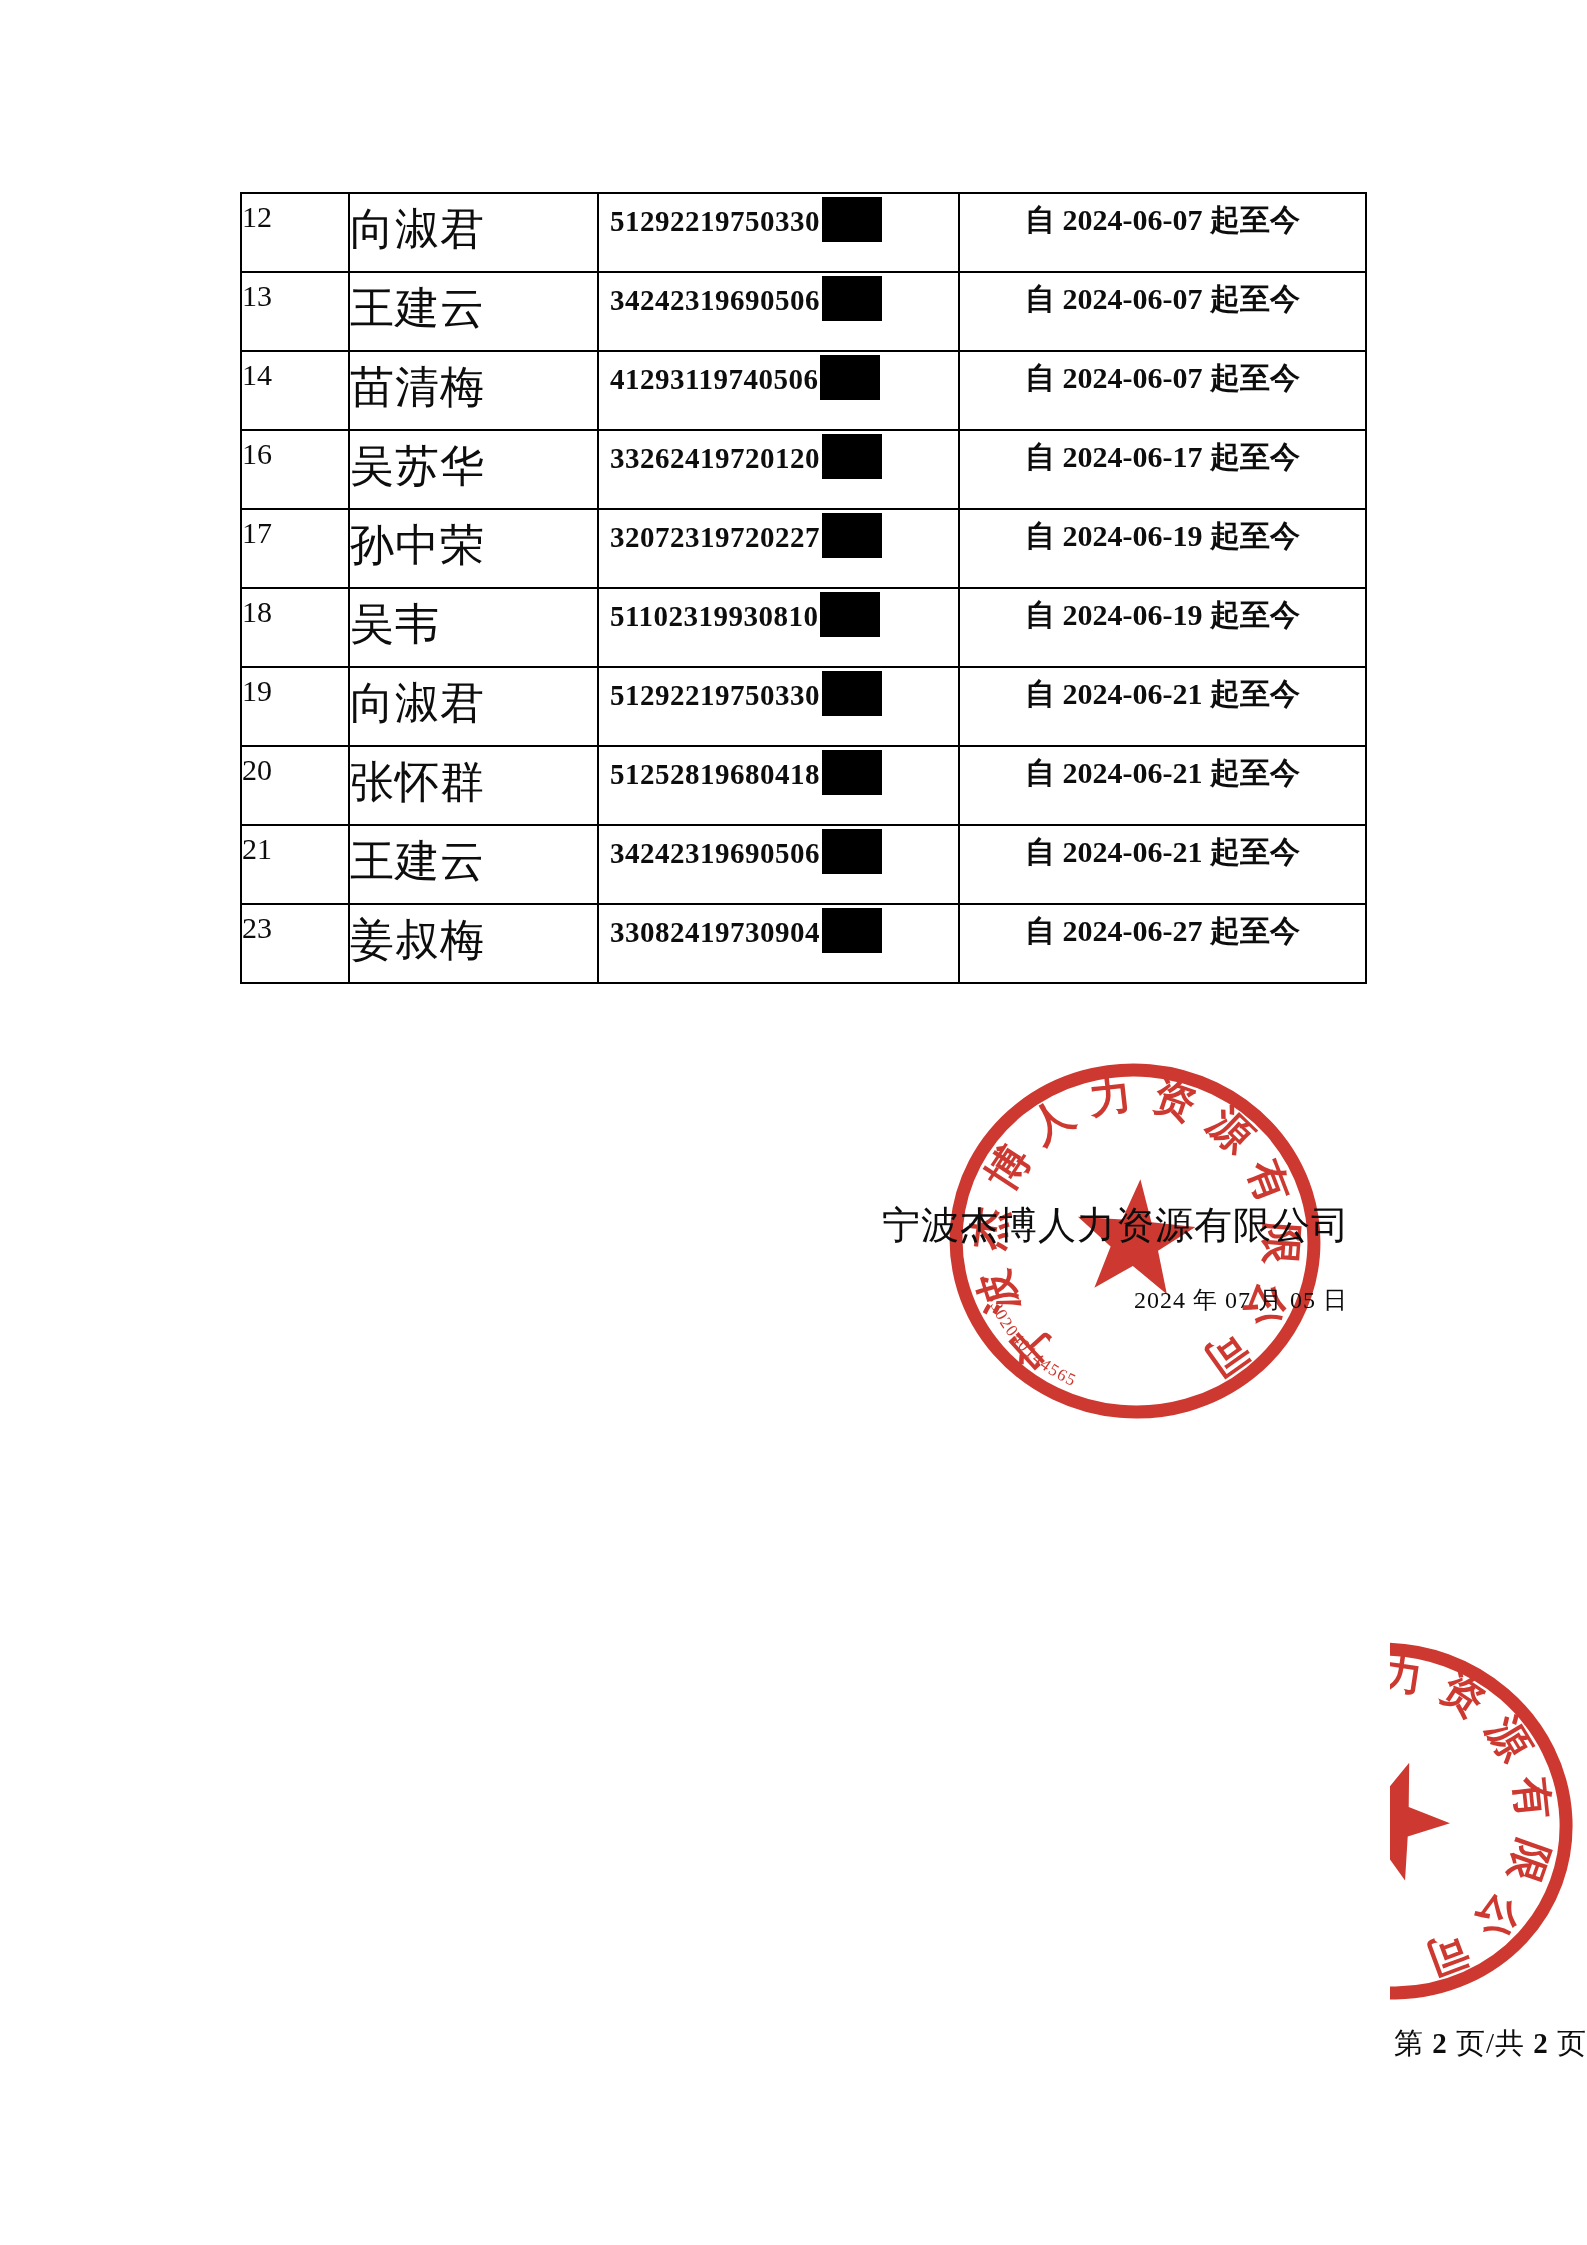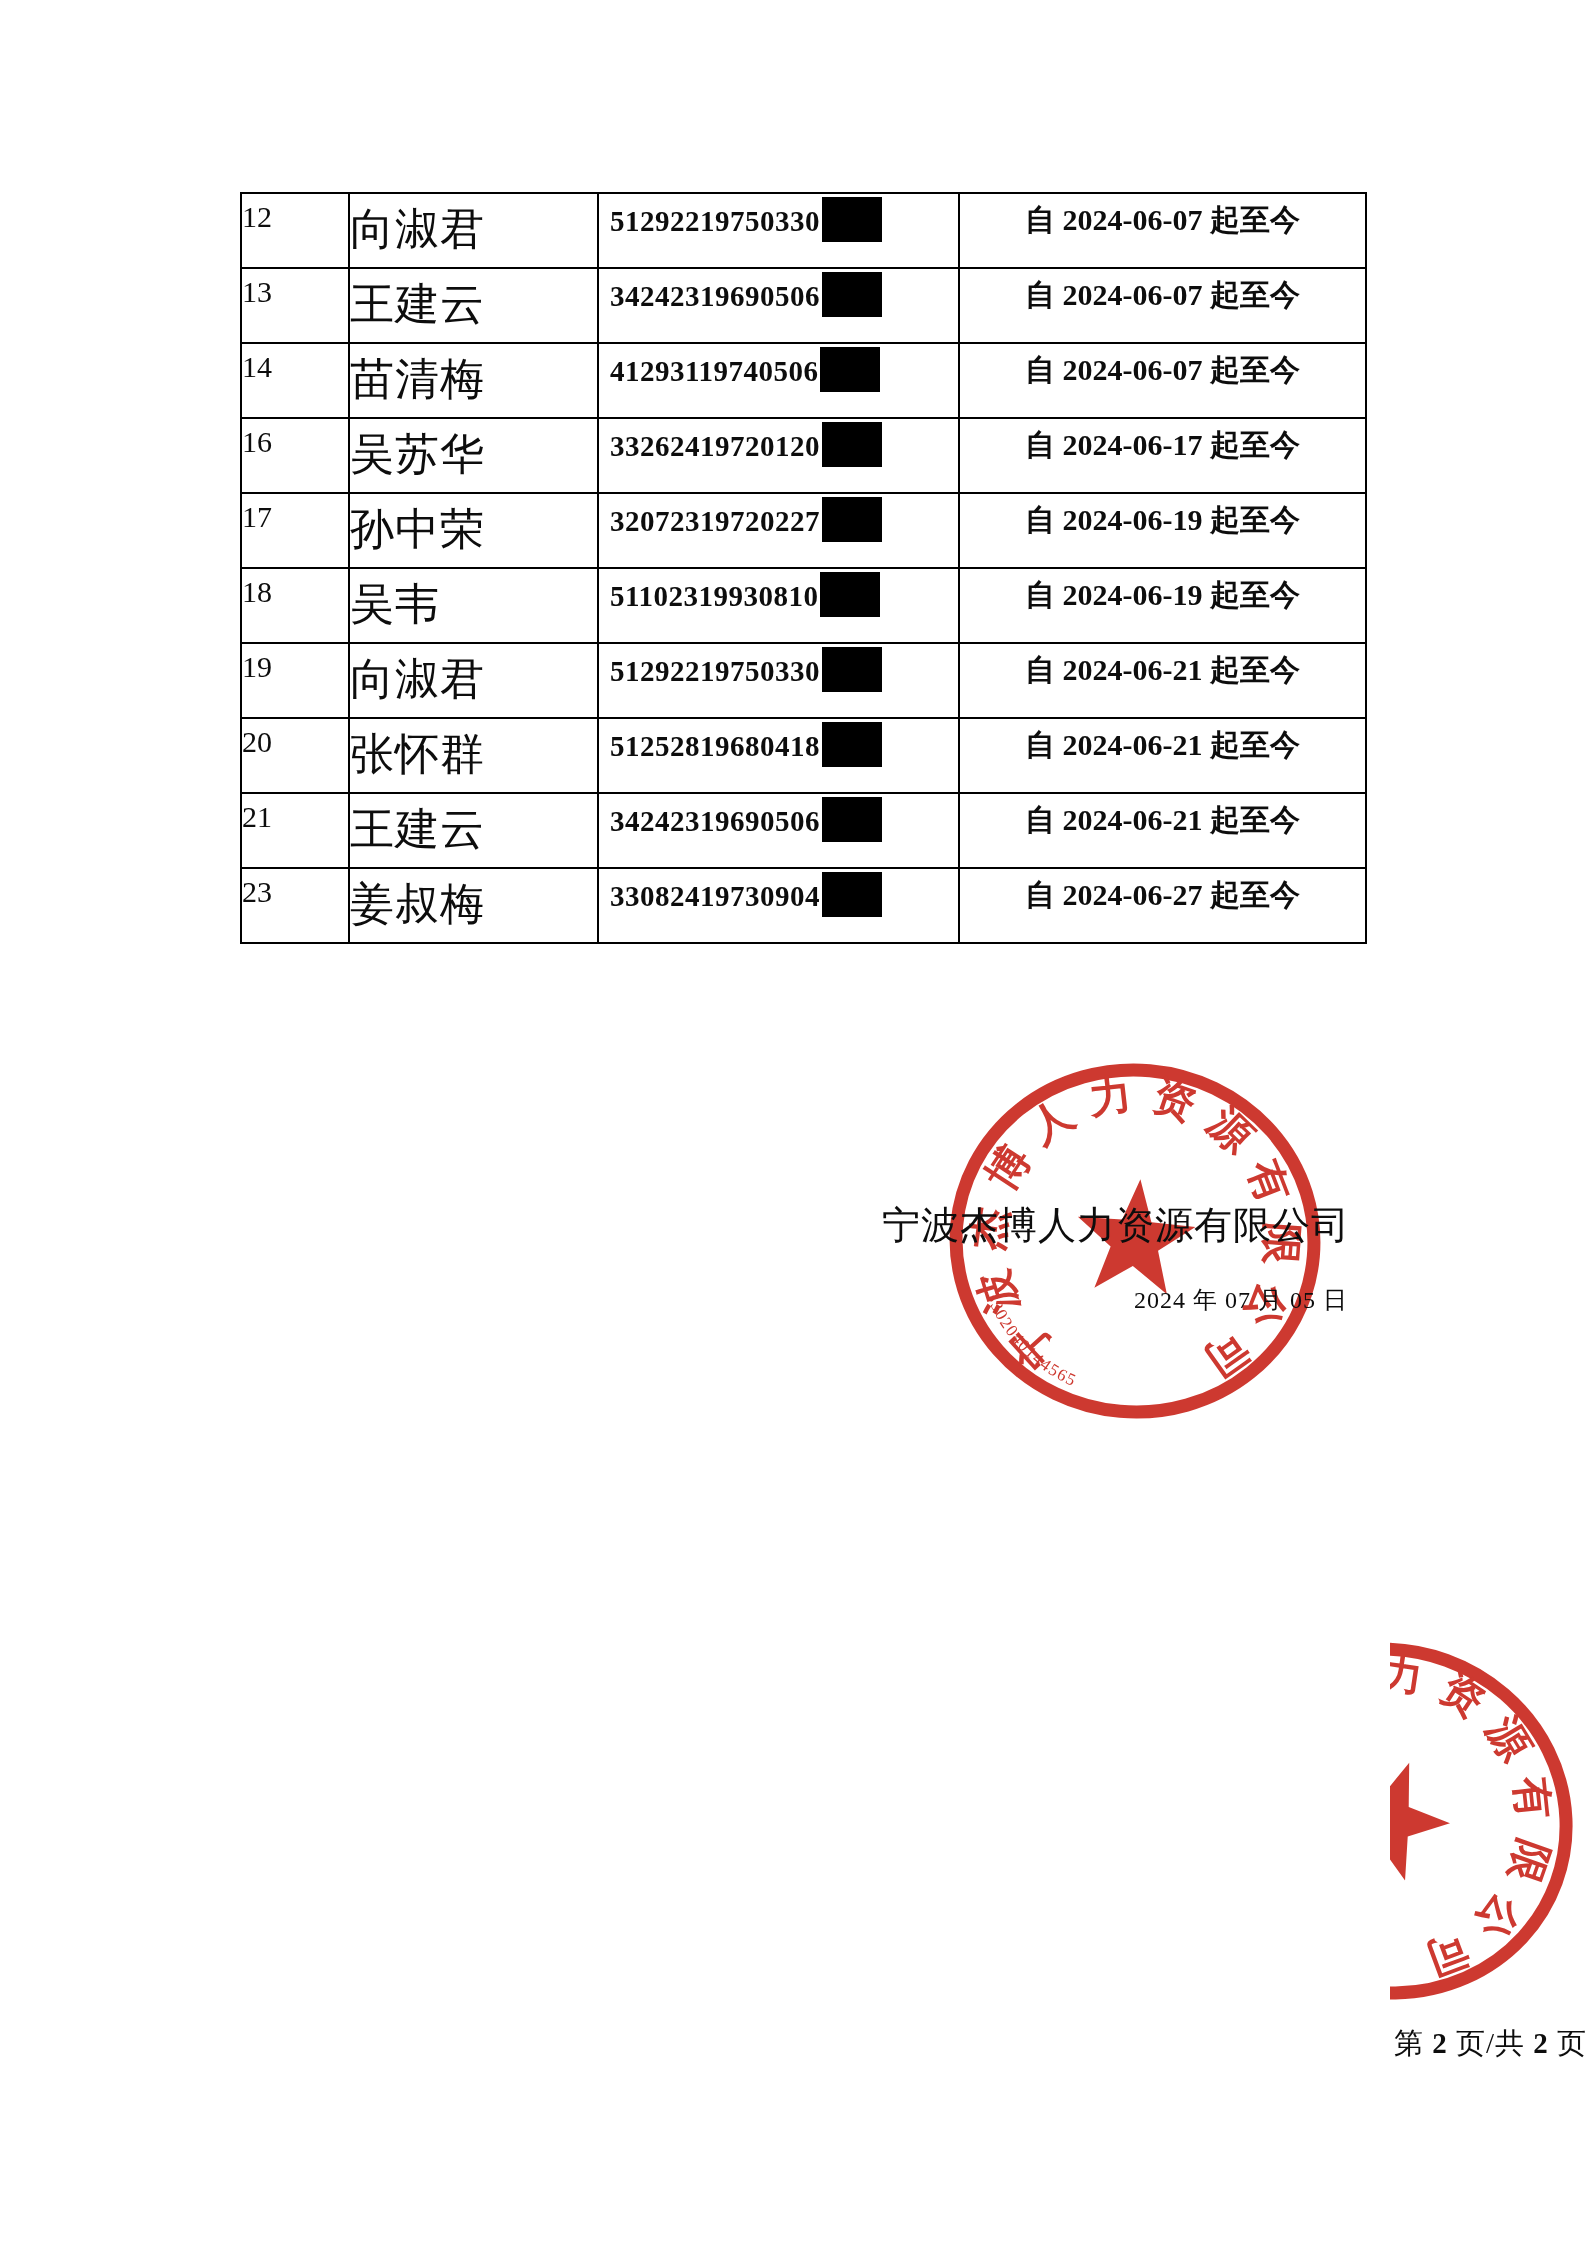--- a/index.html
+++ b/index.html
@@ -7,21 +7,21 @@
     position:relative;width:1587px;height:2245px;background:#ffffff;
     font-family:"Liberation Serif","DejaVu Serif",serif;color:#0d0d0d;overflow:hidden;
   }
   
   table.roster{
     position:absolute;left:240px;top:192px;width:1125px;
     border-collapse:collapse;table-layout:fixed;
   }
   table.roster tr{height:75px;}
   table.roster td{
-    border:2px solid #000;vertical-align:top;padding:6px 0 4px 0;
+    border:2px solid #000;vertical-align:top;padding:6px 0 12px 0;
     background:transparent;
   }
   td.c-no{padding-left:14px;font-size:30px;}
   td.c-name{padding-left:16px;font-size:44px;letter-spacing:1px;}
   .idwrap{display:flex;align-items:center;margin-left:11px;}
   .idtext{font-weight:700;font-size:29px;letter-spacing:.5px;line-height:38px;}
   .redact{flex:none;width:60px;height:45px;background:#000;margin-top:-3px;margin-left:2px;}
   td.c-date{text-align:center;font-size:30px;padding-top:9px;font-weight:bold;}
   
   .stamp1{position:absolute;left:945px;top:1056px;width:380px;height:370px;}

